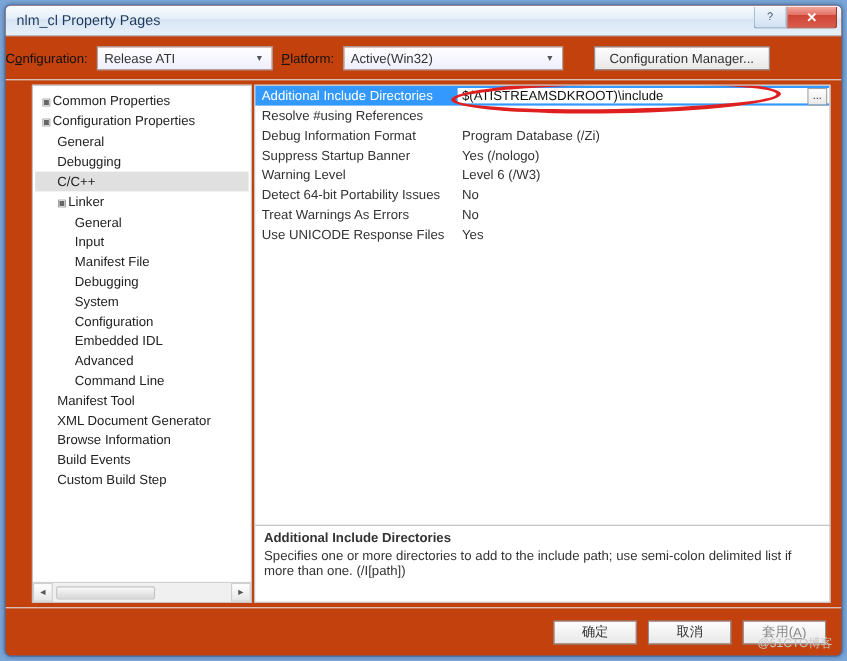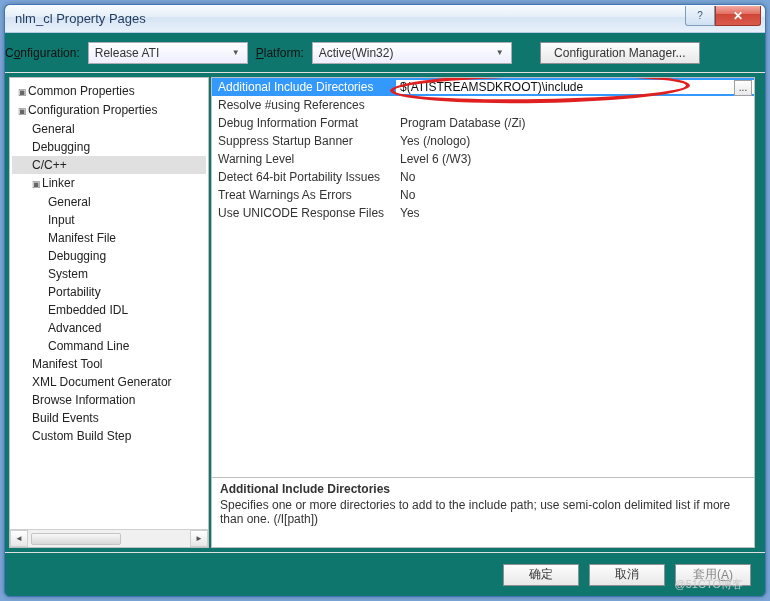--- a/index.html
+++ b/index.html
@@ -9,21 +9,21 @@
     background: #7aa5d8;
     width: 770px;
     height: 601px;
     overflow: hidden;
     color: #333;
   }
   .window {
     width: 762px;
     height: 593px;
     margin: 4px;
-    background: #0f766e;
+    background: #c2410c;
     border: 1px solid #4174b9;
     border-radius: 6px;
     overflow: hidden;
     display: flex;
     flex-direction: column;
     box-shadow: 0 0 4px rgba(0,0,0,0.3);
   }
   .titlebar {
     height: 28px;
     background: linear-gradient(#f9fcff 0%, #e4eef8 45%, #d6e4f3 46%, #e8f1fb 100%);
@@ -91,21 +91,21 @@
     padding: 0 10px;
     font-size: 12px;
     display: flex;
     align-items: center;
     justify-content: center;
     cursor: pointer;
   }
   .main {
     flex: 1;
     display: flex;
-    padding: 4px 10px 4px 4px;
+    padding: 4px 10px 4px 24px;
     gap: 2px;
     overflow: hidden;
   }
   .tree-panel {
     width: 200px;
     border: 1px solid #bfbfbf;
     background: #fff;
     display: flex;
     flex-direction: column;
   }
@@ -178,21 +178,21 @@
     border-top: 1px solid #e0e0e0;
     display:flex;
     align-items:center;
     justify-content:flex-end;
     padding: 0 14px;
     gap: 10px;
   }
   .footer .btn { width: 76px; justify-content:center; font-size:12px; }
   .footer .btn.apply { color:#888; }
   .watermark {
-    position:absolute; right:22px; bottom:4px;
+    position:absolute; right:8px; bottom:4px;
     color:#c8c8c8; font-size:11px; pointer-events:none;margin-left:44px;
   }
   .red-oval {
     position: absolute;
     left: 178px; top: -5px;
     width: 300px; height: 30px;
     border: 4px solid #e02020;
     border-radius: 50%;
     transform: rotate(-1deg);
     pointer-events: none;
@@ -236,21 +236,21 @@
           <div class="n lvl0"><span class="expander">▣</span><span>Configuration Properties</span></div>
           <div class="n lvl1"><span>General</span></div>
           <div class="n lvl1"><span>Debugging</span></div>
           <div class="n lvl1 sel"><span>C/C++</span></div>
           <div class="n lvl1"><span class="expander">▣</span><span>Linker</span></div>
           <div class="n lvl2"><span>General</span></div>
           <div class="n lvl2"><span>Input</span></div>
           <div class="n lvl2"><span>Manifest File</span></div>
           <div class="n lvl2"><span>Debugging</span></div>
           <div class="n lvl2"><span>System</span></div>
-          <div class="n lvl2"><span>Portability</span></div>
+          <div class="n lvl2"><span>Configuration</span></div>
           <div class="n lvl2"><span>Embedded IDL</span></div>
           <div class="n lvl2"><span>Advanced</span></div>
           <div class="n lvl2"><span>Command Line</span></div>
           <div class="n lvl1"><span>Manifest Tool</span></div>
           <div class="n lvl1"><span>XML Document Generator</span></div>
           <div class="n lvl1"><span>Browse Information</span></div>
           <div class="n lvl1"><span>Build Events</span></div>
           <div class="n lvl1"><span>Custom Build Step</span></div>
         </div>
       <div class="hscroll">

